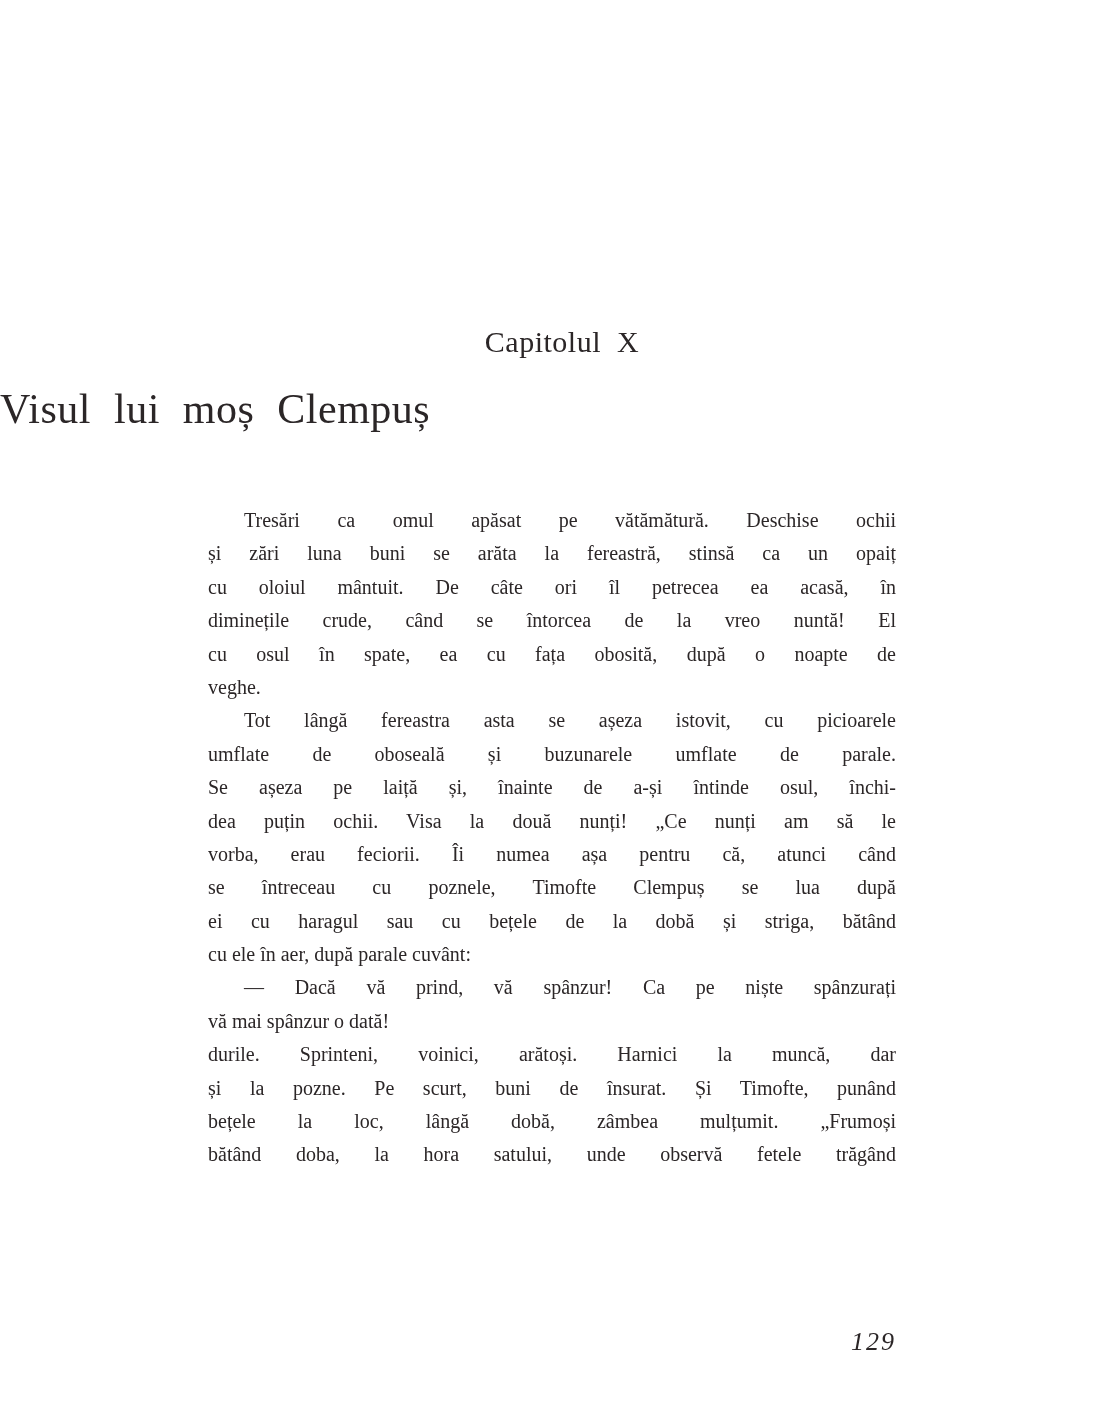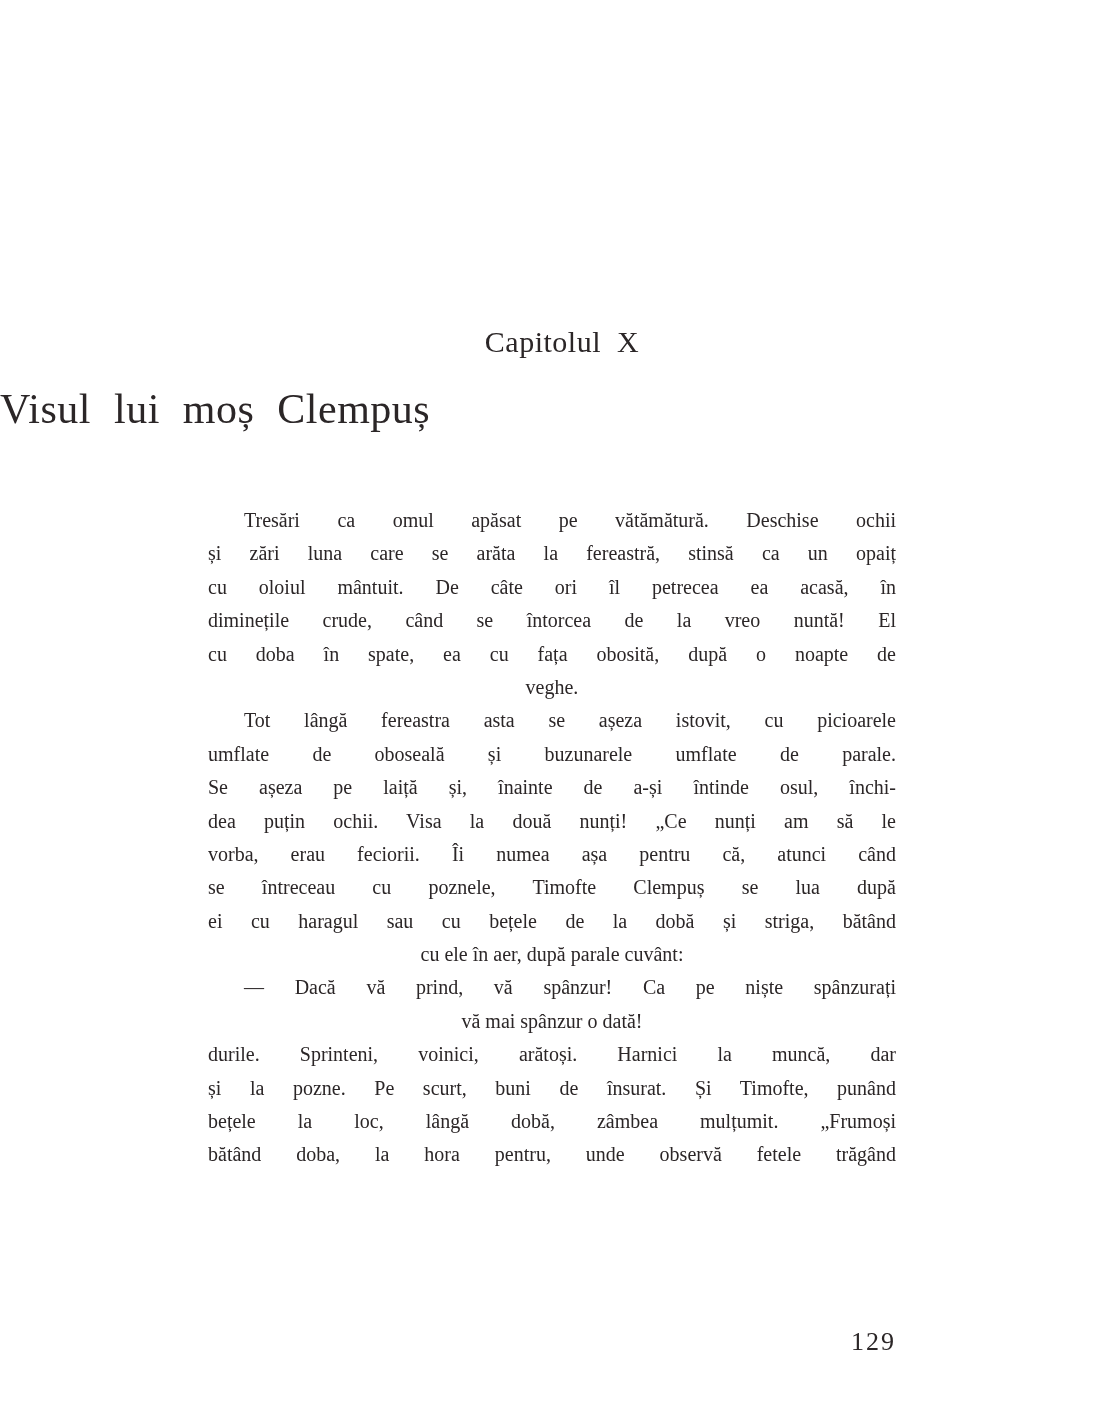--- a/index.html
+++ b/index.html
@@ -45,21 +45,20 @@
     position: absolute;
     left: 208px;
     top: 504px;
     width: 688px;
     font-size: 20px;
   }
   .line {
     height: 33.4px;
     line-height: 33.4px;
     overflow: hidden;
-    text-align: center;
   }
   .line.just {
     text-align: justify;
   }
   .line.just::after {
     content: "";
     display: inline-block;
     width: 100%;
     height: 0;
   }
@@ -68,44 +67,45 @@
   }
   .page-number {
     position: absolute;
     left: 208px;
     top: 1329px;
     width: 688px;
     text-align: right;
     font-size: 26px;
     line-height: 1;
     letter-spacing: 2px;
+    font-style: italic;
   }
 </style>
 </head>
 <body>
 
 <div class="page">
   <div class="chapter-label">Capitolul X</div>
   <h1 class="chapter-title">Visul lui moș Clempuș</h1>
   <div class="text-block" id="text-block">
       <div class="line just indent">Tresări ca omul apăsat pe vătămătură. Deschise ochii</div>
-      <div class="line just">și zări luna care se arăta la fereastră, stinsă ca un opaiț</div>
+      <div class="line just">și zări luna buni se arăta la fereastră, stinsă ca un opaiț</div>
       <div class="line just">cu oloiul mântuit. De câte ori îl petrecea ea acasă, în</div>
       <div class="line just">diminețile crude, când se întorcea de la vreo nuntă! El</div>
-      <div class="line just">cu doba în spate, ea cu fața obosită, după o noapte de</div>
+      <div class="line just">cu osul în spate, ea cu fața obosită, după o noapte de</div>
       <div class="line">veghe.</div>
       <div class="line just indent">Tot lângă fereastra asta se așeza istovit, cu picioarele</div>
       <div class="line just">umflate de oboseală și buzunarele umflate de parale.</div>
       <div class="line just">Se așeza pe laiță și, înainte de a-și întinde osul, închi-</div>
       <div class="line just">dea puțin ochii. Visa la două nunți! „Ce nunți am să le</div>
       <div class="line just">vorba, erau feciorii. Îi numea așa pentru că, atunci când</div>
       <div class="line just">se întreceau cu poznele, Timofte Clempuș se lua după</div>
       <div class="line just">ei cu haragul sau cu bețele de la dobă și striga, bătând</div>
       <div class="line">cu ele în aer, după parale cuvânt:</div>
       <div class="line just indent">— Dacă vă prind, vă spânzur! Ca pe niște spânzurați</div>
       <div class="line">vă mai spânzur o dată!</div>
       <div class="line just">durile. Sprinteni, voinici, arătoși. Harnici la muncă, dar</div>
       <div class="line just">și la pozne. Pe scurt, buni de însurat. Și Timofte, punând</div>
       <div class="line just">bețele la loc, lângă dobă, zâmbea mulțumit. „Frumoși</div>
-      <div class="line just">bătând doba, la hora pentru, unde observă fetele trăgând</div>
+      <div class="line just">bătând doba, la hora satului, unde observă fetele trăgând</div>
     </div>
   <div class="page-number">129</div>
 </div>
 
 </body></html>

